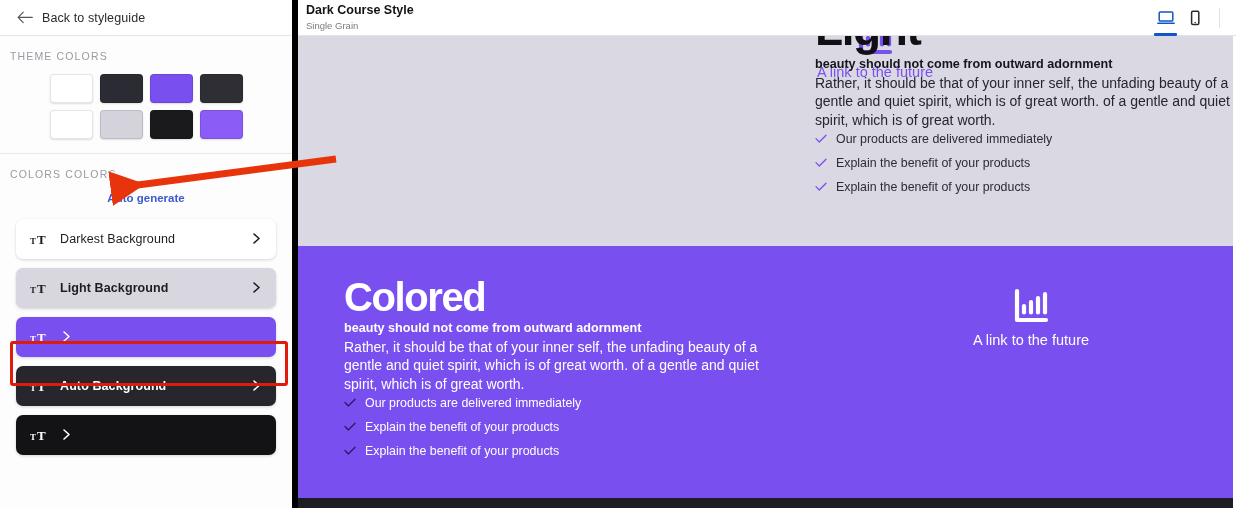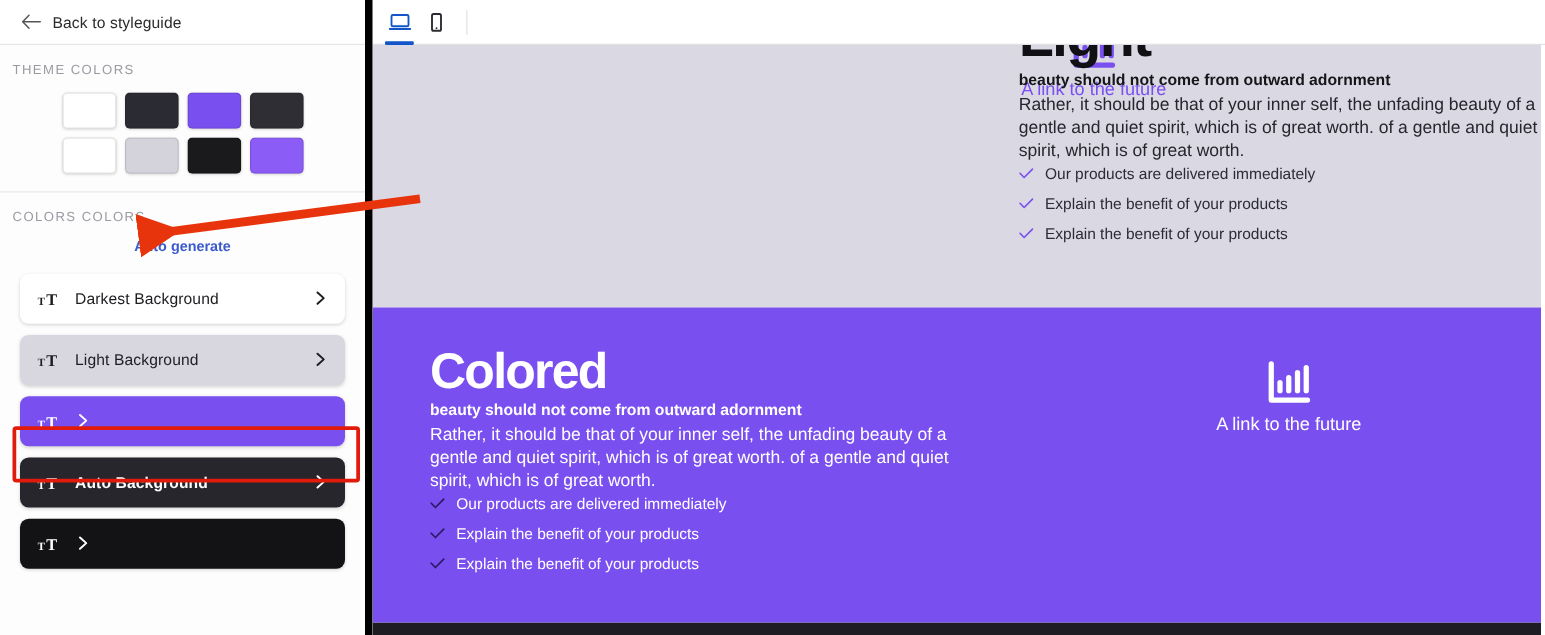--- a/index.html
+++ b/index.html
@@ -73,21 +73,21 @@
   }
   .sec-item .tt-icon { width: 20px; margin-right: 10px; flex: 0 0 20px; }
   .sec-item .tt-icon svg { display: block; }
   .sec-label { font-size: 12.5px; font-weight: 700; flex: 1; letter-spacing: .1px; }
   .sec-chev { width: 14px; height: 14px; flex: 0 0 14px; }
   .sec-chev svg { display: block; }
 
   .si-lightest { background: #ffffff; color: #1d1d20; }
   .si-lightest .sec-label { font-weight: 400; }
   .si-light    { background: #d8d7e0; color: #1d1d20; }
-  .si-light .sec-label { font-weight: 400; }
+  .si-light .sec-label { font-weight: 700; }
   .si-colored  { background: #7a4ff0; color: #ffffff; }
   .si-dark     { background: #26262c; color: #ffffff; }
   .si-darkest  { background: #131316; color: #ffffff; }
 
   
   .preview {
     position: relative;
     width: 938px; height: 508px;
     background: #ffffff;
     overflow: hidden;
@@ -303,20 +303,24 @@
           </svg>
         </span>
       </div>
 
     </div>
   </aside>
 
   <main class="preview">
 
     <div class="pv-header">
+      <div class="pv-title-wrap">
+        <div class="pv-title">Dark Course Style</div>
+        <div class="pv-sub">Single Grain</div>
+      </div>
 
       <div class="device-tabs">
         <div class="dev-tab active">
           <span>
             <svg width="18" height="15" viewBox="0 0 18 15">
               <rect x="2.2" y="2" width="13.6" height="9" rx="1.1" fill="none" stroke="#1155c9" stroke-width="1.5"></rect>
               <path d="M0.8 13.2 H17.2" stroke="#1155c9" stroke-width="1.5" stroke-linecap="round"></path>
             </svg>
           </span>
         </div>

